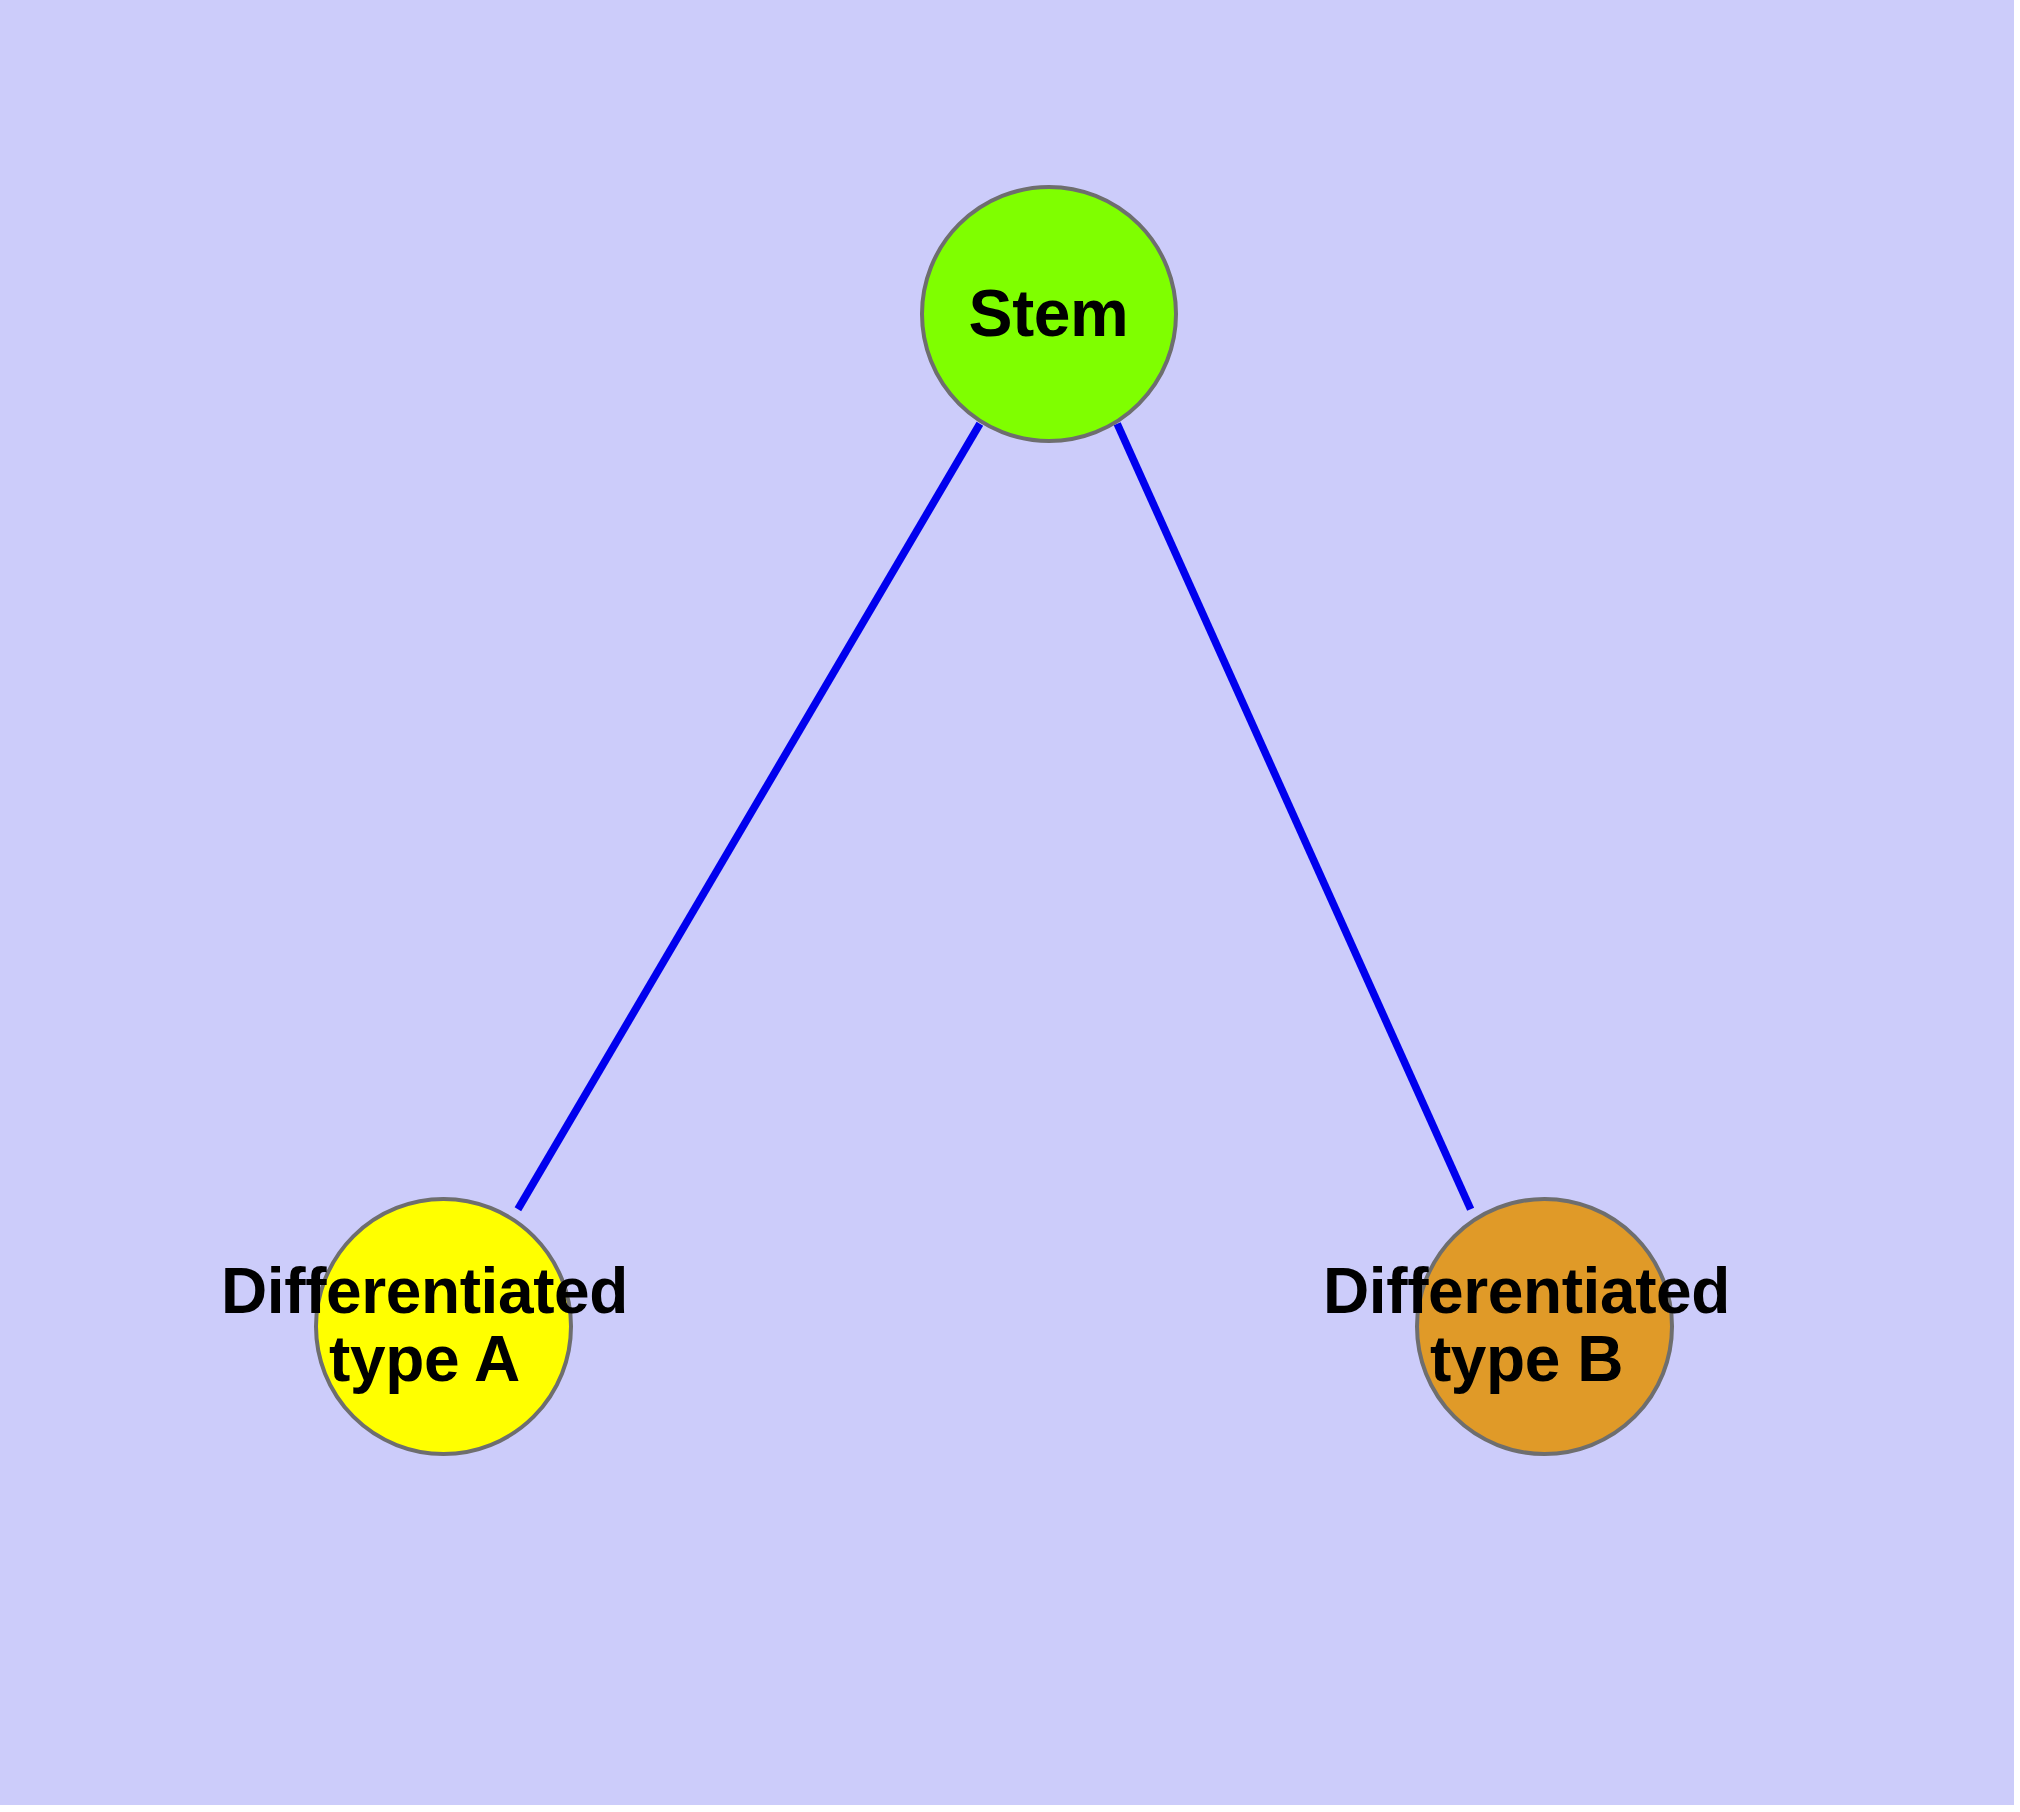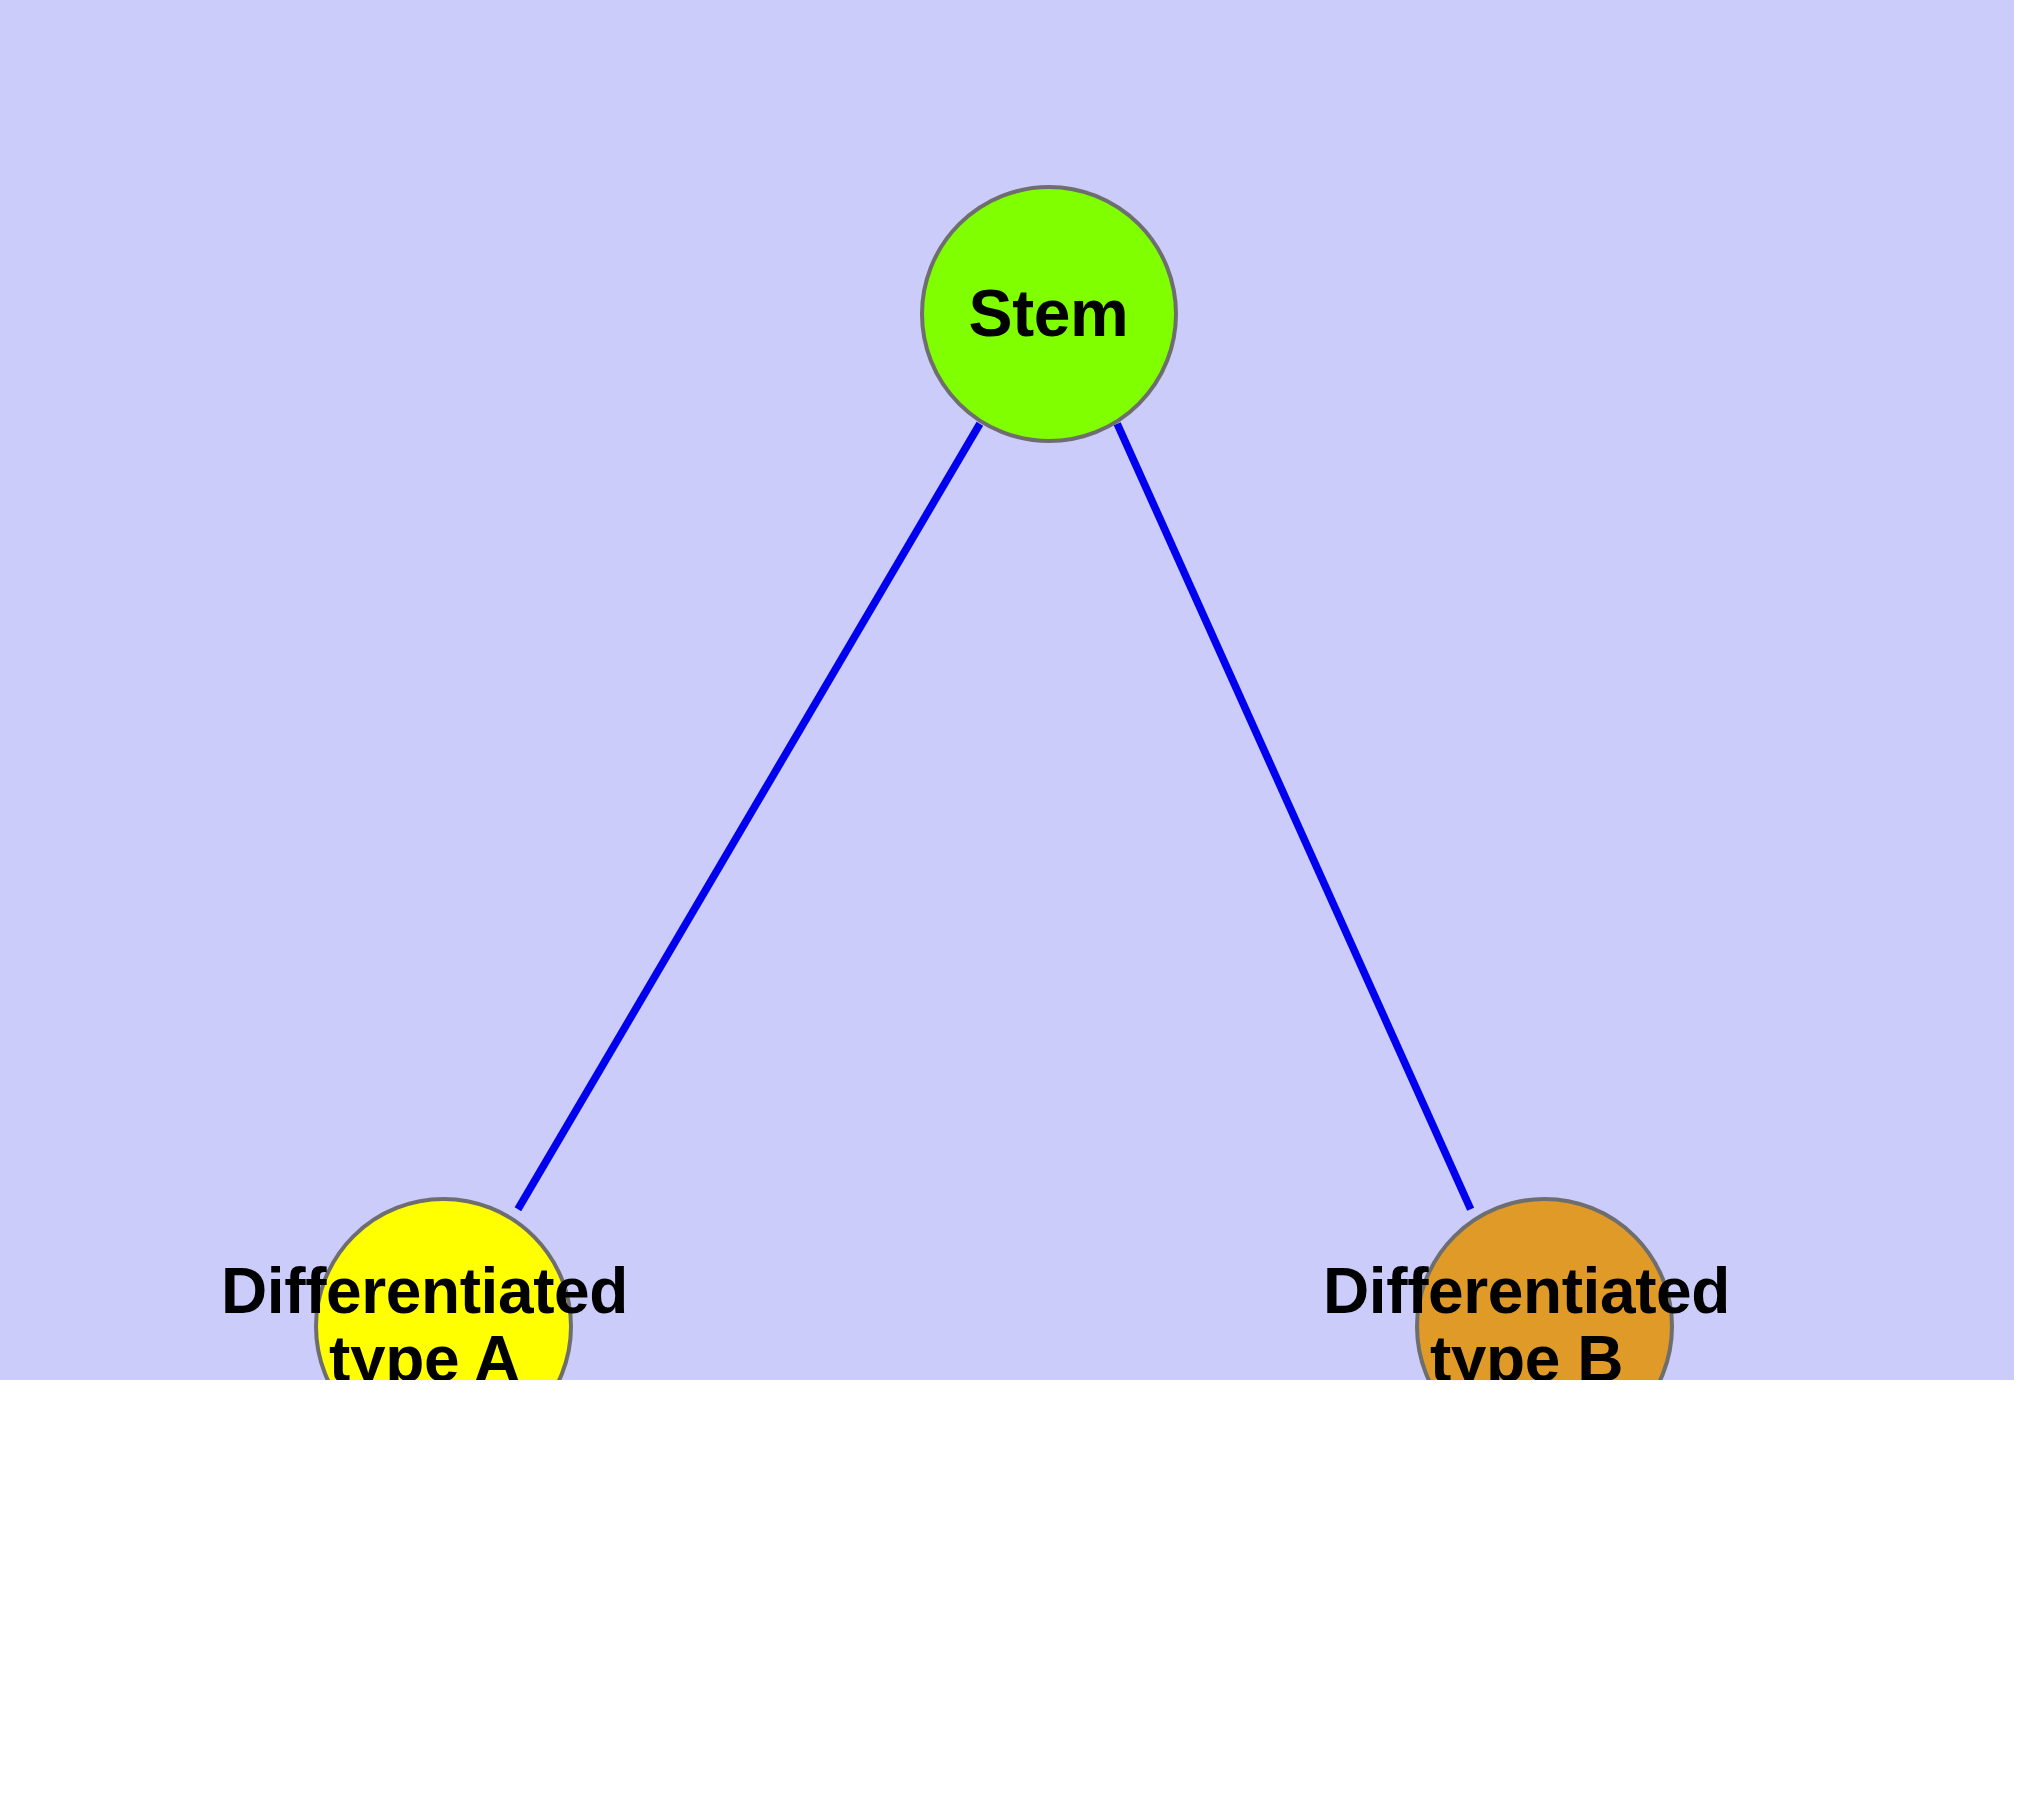--- a/index.html
+++ b/index.html
@@ -4,21 +4,21 @@
 <title>Cell Differentiation Graph</title>
 <style>
   html, body {
     margin: 0;
     padding: 0;
     background: #ffffff;
   }
   #stage {
     position: relative;
     width: 2021px;
-    height: 1380px;
+    height: 1812px;
     background: #ffffff;
     overflow: hidden;
     font-family: "Liberation Sans", sans-serif;
   }
   #canvas {
     position: absolute;
     left: 0px;
     top: 0px;
     width: 2014px;
     height: 1805px;

